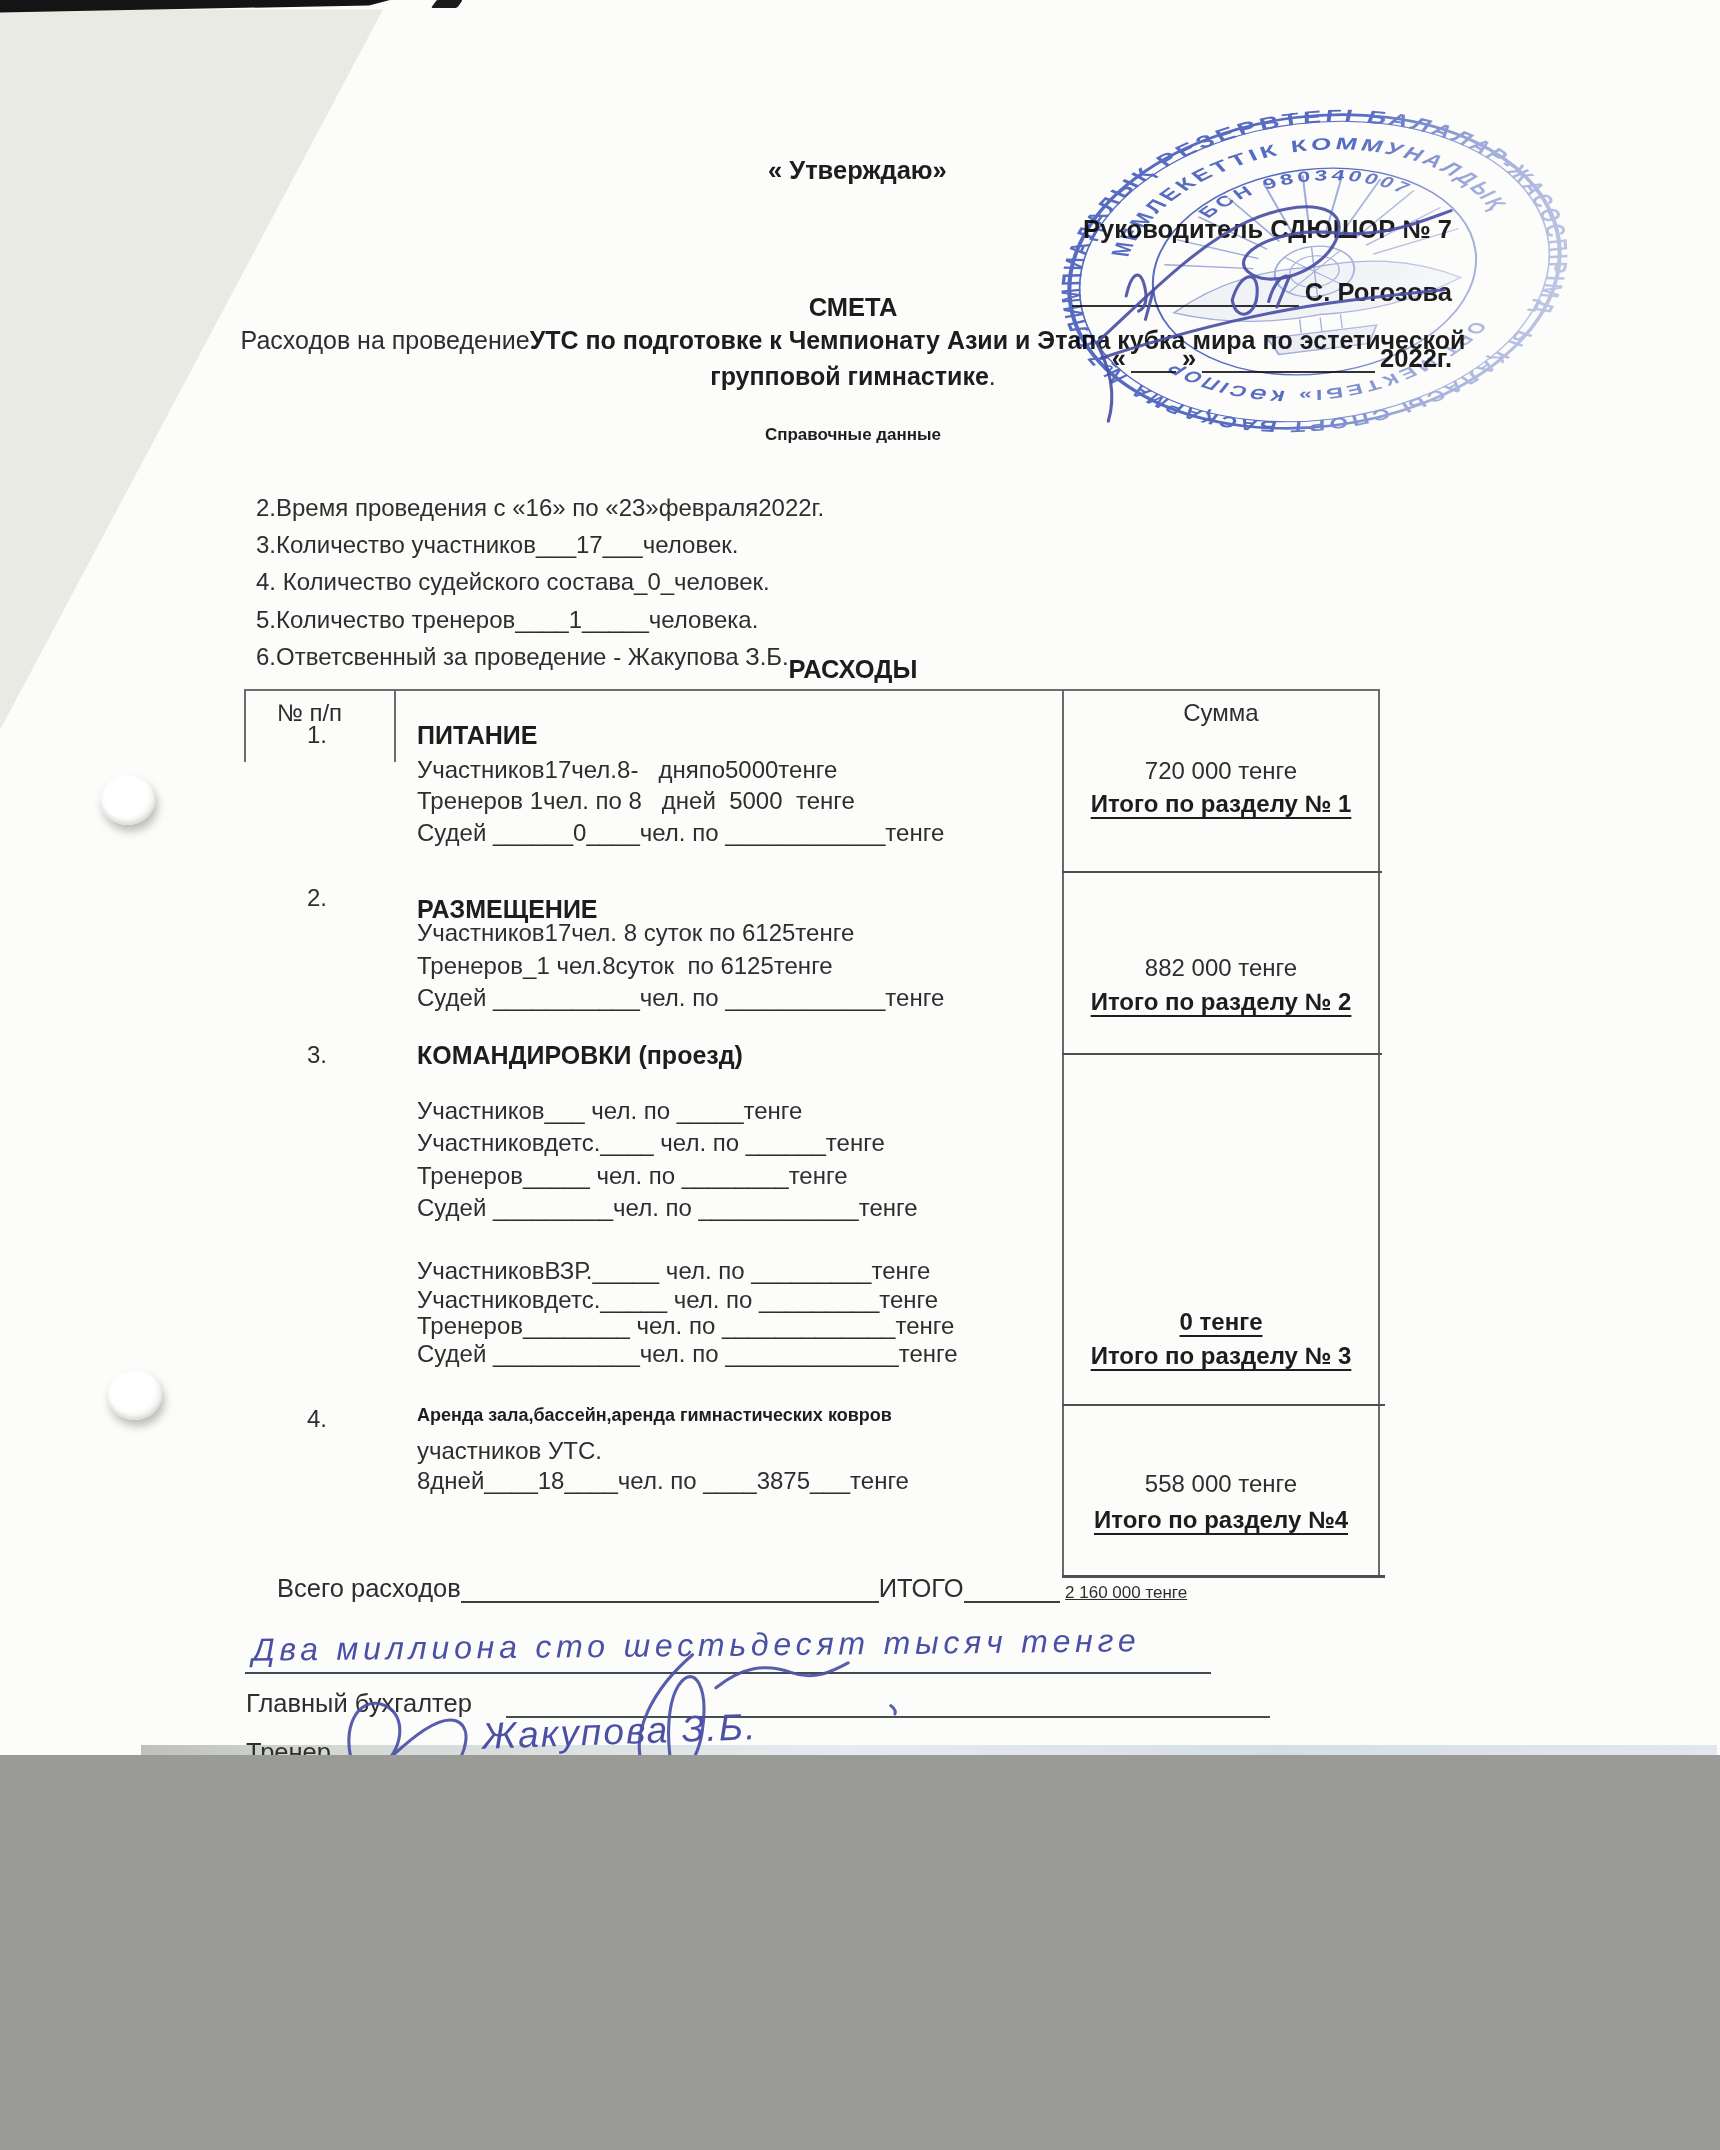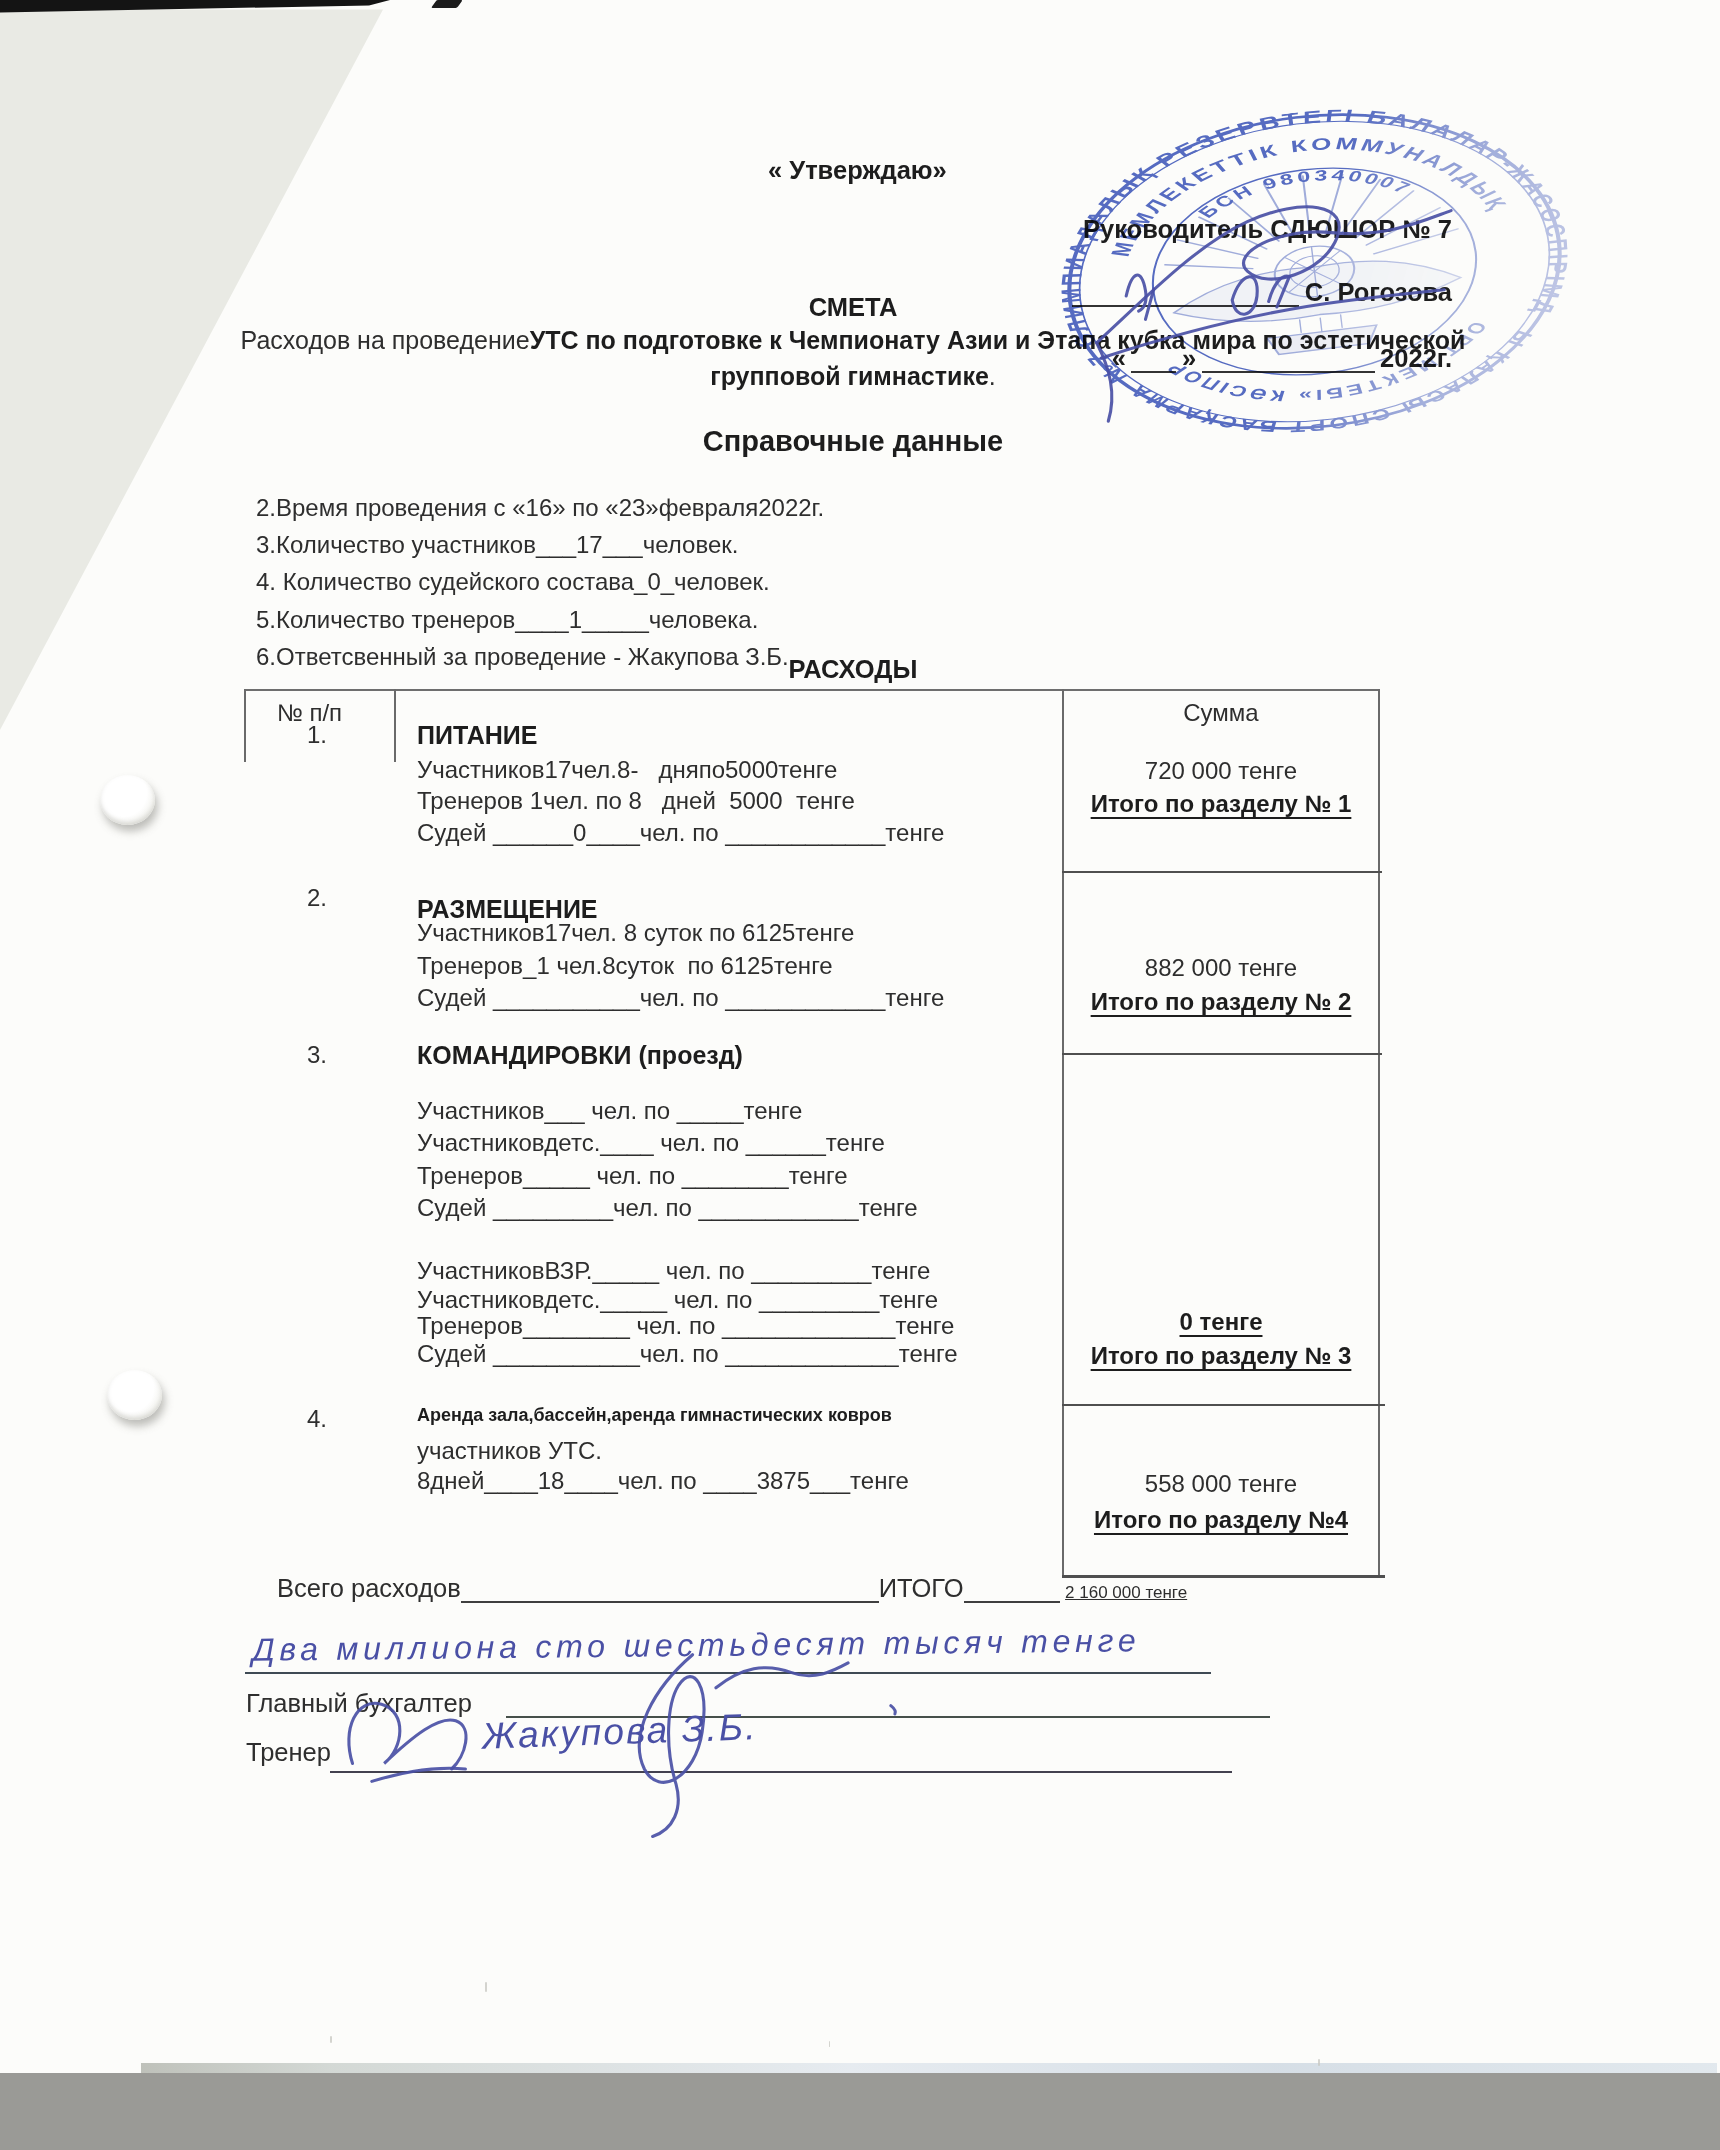--- a/index.html
+++ b/index.html
@@ -1,17 +1,17 @@
 <!DOCTYPE html>
 <html style="font-size:11px"><head>
 <meta charset="utf-8">
 <style>
   html,body{margin:0;padding:0;background:#9a9a96;}
   .page{
-    position:relative; width:1721px; height:2073px; overflow:hidden;
+    position:relative; width:1721px; height:1755px; overflow:hidden;
     background:#fcfcfa;
     font-family:"Liberation Sans","DejaVu Sans",sans-serif;
     color:#2e2e2e;
   }
   .abs{position:absolute; white-space:pre;}
   .txt{font-size:24px; line-height:1.15;}
   .b{font-weight:bold; color:#1d1d1d;}
   .center-col{position:absolute; left:206px; width:1294px; text-align:center;}
   
   .corner-under{position:absolute; left:0; top:0; width:413px; height:757px;
@@ -88,21 +88,21 @@
       <span class="txt b" style="font-size:25.5px;">»</span>
       <span class="sigline" style="width:173px;"></span>
       <span class="txt b" style="font-size:25.5px;">2022г.</span>
     </div>
   </div>
 
   <div class="center-col txt b" style="top:293px; font-size:25.5px;">СМЕТА</div>
   <div class="center-col txt" style="top:326px; font-size:25px;"><span>Расходов на проведение</span><span class="b">УТС по подготовке к Чемпионату Азии и Этапа кубка мира по эстетической</span></div>
   <div class="center-col txt" style="top:362px; font-size:25px;"><span class="b">групповой гимнастике</span><span>.</span></div>
 
-  <div class="center-col txt b" style="top:425px; font-size:29px;">Справочные данные</div>
+  <div class="center-col txt b" style="top:425px; font-size:17px;">Справочные данные</div>
   <div class="abs txt" style="left:256px; top:494px;">2.Время проведения с «16» по «23»февраля2022г.</div>
   <div class="abs txt" style="left:256px; top:531px;">3.Количество участников___17___человек.</div>
   <div class="abs txt" style="left:256px; top:568px;">4. Количество судейского состава_0_человек.</div>
   <div class="abs txt" style="left:256px; top:606px;">5.Количество тренеров____1_____человека.</div>
   <div class="abs txt" style="left:256px; top:643px;">6.Ответсвенный за проведение - Жакупова З.Б.</div>
 
   <div class="center-col txt b" style="top:655px; font-size:25.5px;">РАСХОДЫ</div>
 
   <div class="hline" style="left:244px; top:689px; width:1136px;"></div>
   <div class="vline" style="left:244px; top:689px; height:73px;"></div>

